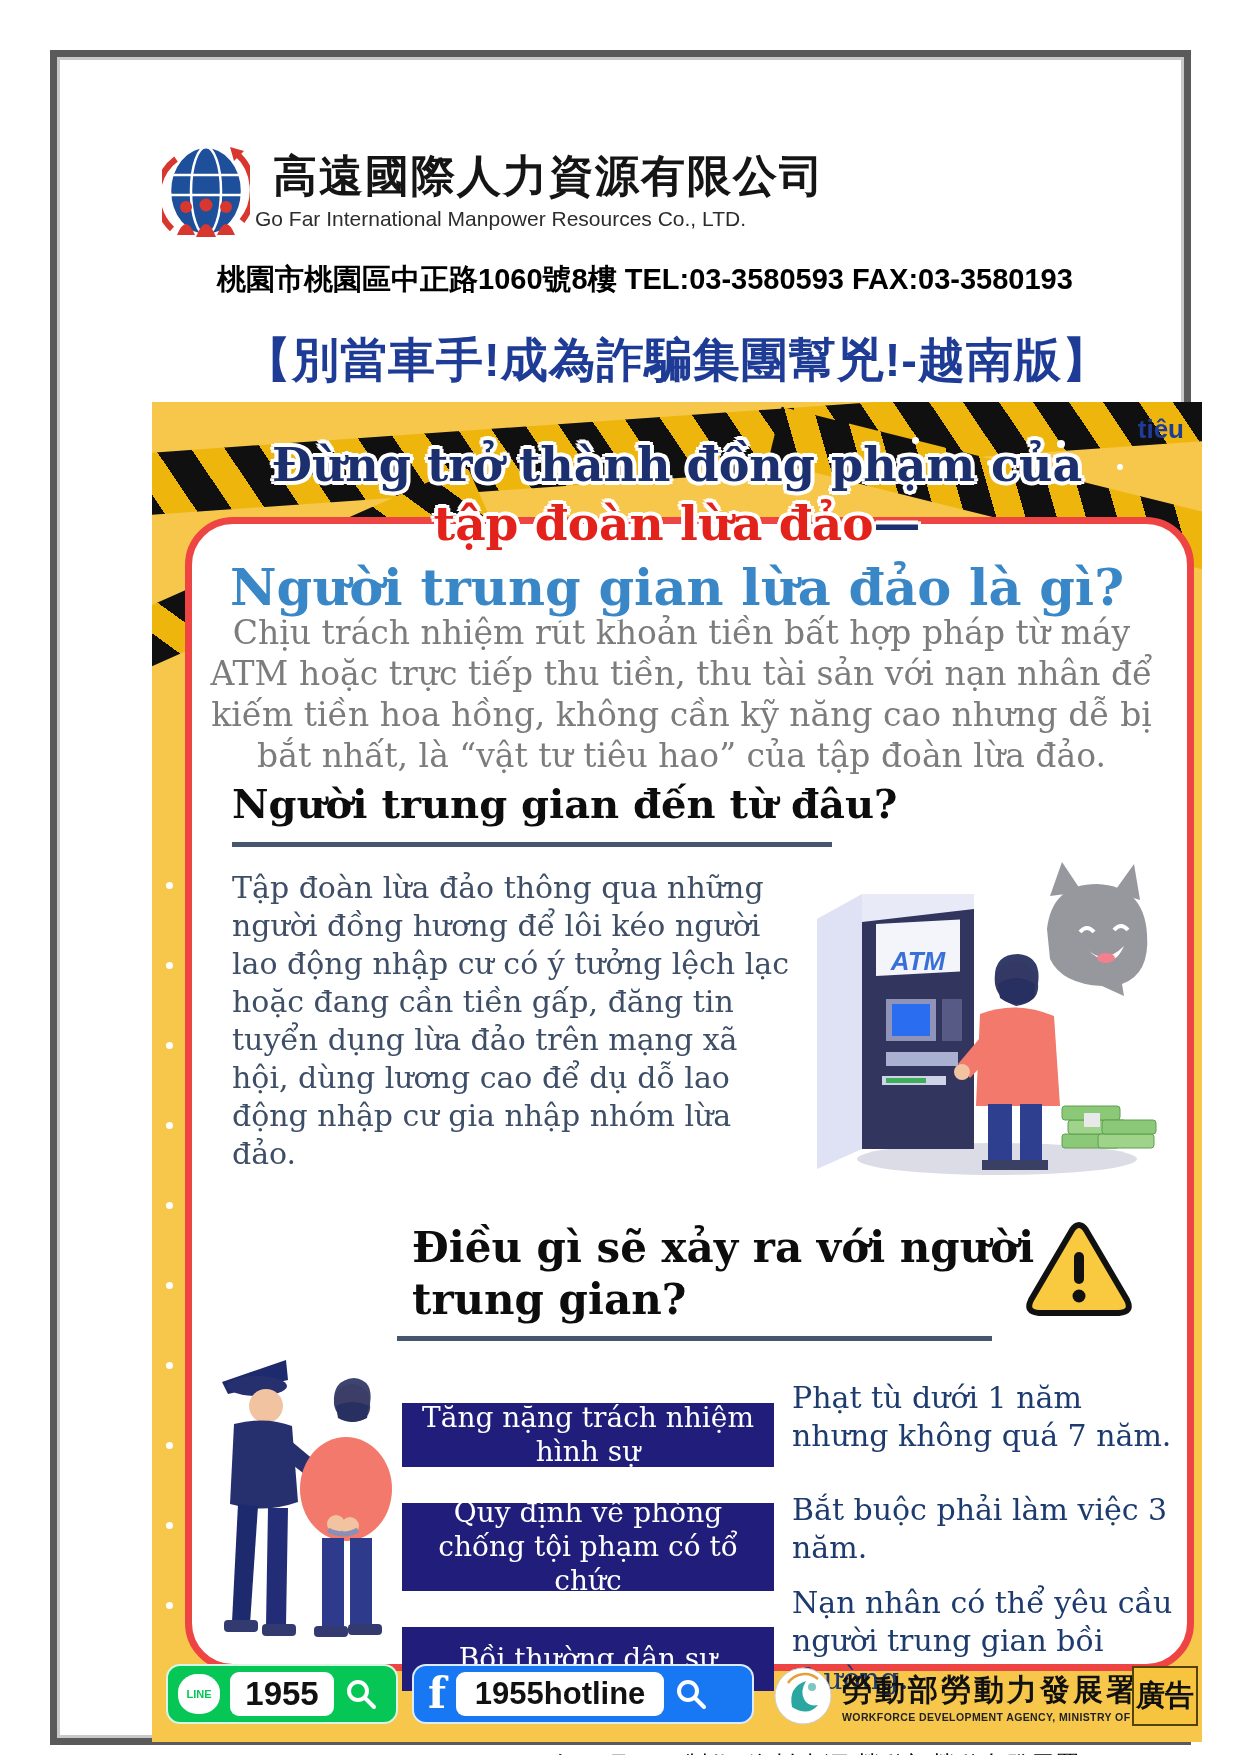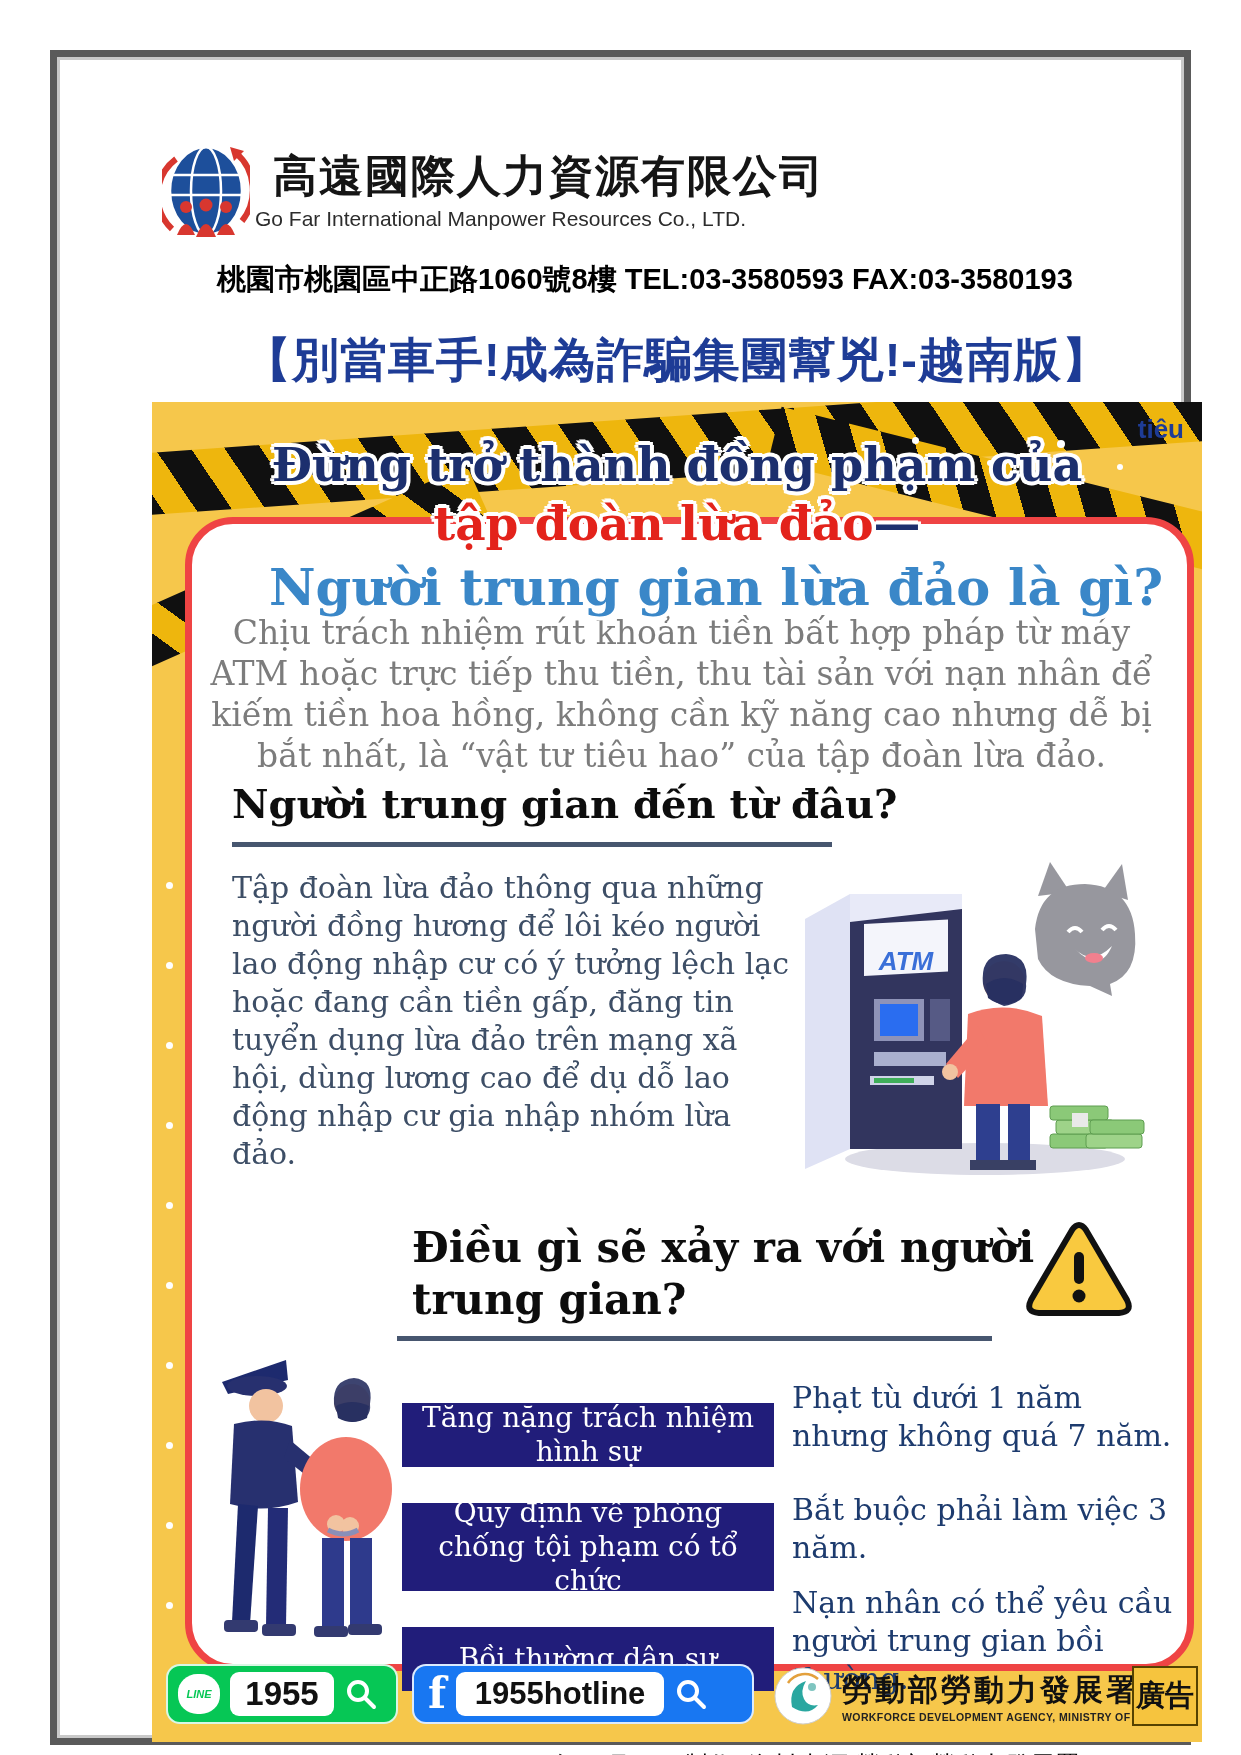--- a/index.html
+++ b/index.html
@@ -23,33 +23,33 @@
   .badge{position:absolute;right:18px;top:12px;font-size:26px;font-weight:700;color:#1e3c96;z-index:5;}
   .card{position:absolute;left:33px;top:115px;width:995px;height:1140px;background:#fff;
         border:7px solid #ef4444;border-radius:48px;z-index:2;}
   .ptitle{position:absolute;left:0;width:100%;text-align:center;z-index:4;font-weight:700;
           font-family:"DejaVu Serif","Liberation Serif",serif;
           text-shadow:-3px -3px 0 #fff,3px -3px 0 #fff,-3px 3px 0 #fff,3px 3px 0 #fff,
                       -4px 0 0 #fff,4px 0 0 #fff,0 -4px 0 #fff,0 4px 0 #fff;}
   .t1{top:36px;font-size:46px;color:#1c2f6e;}
   .t2{top:94px;font-size:47px;color:#e3231b;}
   .t2 .dash{color:#1c2f6e;}
-  .t3{top:155px;font-size:51px;color:#3a87c8;margin-left:39px;}
+  .t3{top:155px;font-size:51px;color:#3a87c8;}
   .sparkle{position:absolute;background:#fff;border-radius:50%;z-index:4;}
   .strip-dot{position:absolute;left:14px;width:7px;height:7px;background:#fff;border-radius:50%;z-index:3;}
   
   .intro{position:absolute;left:12px;top:88px;width:955px;text-align:center;
          font-family:"DejaVu Serif","Liberation Serif",serif;font-size:33px;line-height:41px;color:#7c7c7c;}
   .h1{position:absolute;left:40px;top:256px;font-family:"DejaVu Serif","Liberation Serif",serif;
       font-size:40px;font-weight:700;color:#0d0d0d;}
   .rule{position:absolute;height:5px;background:#47566f;}
   .h1rule{left:40px;top:318px;width:600px;}
   .body1{position:absolute;left:40px;top:345px;width:560px;
          font-family:"DejaVu Serif","Liberation Serif",serif;font-size:30px;line-height:38px;color:#3d4e66;}
-  .atm-wrap{position:absolute;left:558px;top:310px;width:400px;height:345px;}
+  .atm-wrap{position:absolute;left:570px;top:310px;width:400px;height:345px;}
   .h2{position:absolute;left:220px;top:698px;width:720px;font-family:"DejaVu Serif","Liberation Serif",serif;
       font-size:42px;line-height:52px;font-weight:700;color:#0d0d0d;}
   .h2rule{left:205px;top:812px;width:595px;}
   .warn-wrap{position:absolute;left:833px;top:698px;width:108px;height:98px;}
   .police-wrap{position:absolute;left:2px;top:800px;width:205px;height:330px;}
   .cons{position:absolute;left:210px;top:843px;width:782px;display:grid;
         grid-template-columns:372px 1fr;grid-template-rows:100px 124px 100px;}
   .cons-l{background:#c8c8c8;margin-top:36px;}
   .cons-box{width:100%;height:100%;background:#211d7a;display:flex;align-items:center;justify-content:center;
             text-align:center;color:#fff;font-family:"DejaVu Serif","Liberation Serif",serif;
@@ -60,21 +60,21 @@
   .pfoot{position:absolute;left:0;top:1262px;width:100%;height:66px;z-index:3;}
   .btn{position:absolute;height:60px;border-radius:14px;display:flex;align-items:center;gap:10px;
        padding:0 10px;box-sizing:border-box;border:2px solid rgba(255,255,255,.85);}
   .line-btn{left:14px;width:232px;background:#06c755;}
   .fb-btn{left:260px;width:342px;background:#1877f2;}
   .pill{background:#fff;border-radius:9px;height:44px;display:flex;align-items:center;justify-content:center;
         font-weight:700;color:#111;font-family:"Liberation Sans","DejaVu Sans",sans-serif;}
   .line-pill{width:104px;font-size:33px;}
   .fb-pill{width:208px;font-size:31px;}
   .line-bubble{width:42px;height:40px;background:#fff;border-radius:46% 46% 46% 46%;display:flex;
-               align-items:center;justify-content:center;color:#06c755;font-size:11px;font-weight:700;font-style:italic;}
+               align-items:center;justify-content:center;color:#06c755;font-size:11px;font-weight:700;}
   .fb-f{color:#fff;font-size:42px;font-weight:700;font-family:"DejaVu Serif",serif;line-height:1;margin-left:4px;}
   .wda{position:absolute;left:622px;top:0;height:64px;display:flex;align-items:center;gap:10px;}
   .wda-zh{font-size:30px;font-weight:700;color:#111;letter-spacing:3px;}
   .wda-en{font-size:10.5px;font-weight:700;color:#222;letter-spacing:.4px;}
   .ad{position:absolute;left:980px;top:2px;width:62px;height:56px;background:#f6c43e;border:2px solid #554200;
       display:flex;align-items:center;justify-content:center;font-size:29px;font-weight:700;color:#111;}
   .footnote{position:absolute;right:104px;top:1692px;font-size:25px;color:#000;}
 </style>
 </head>
 <body>

